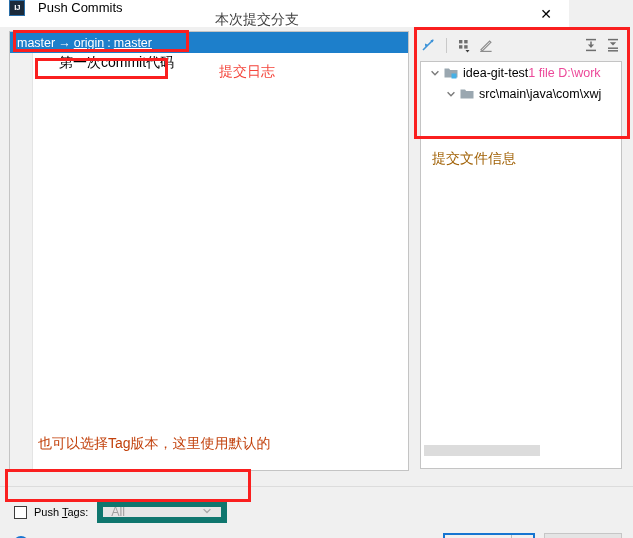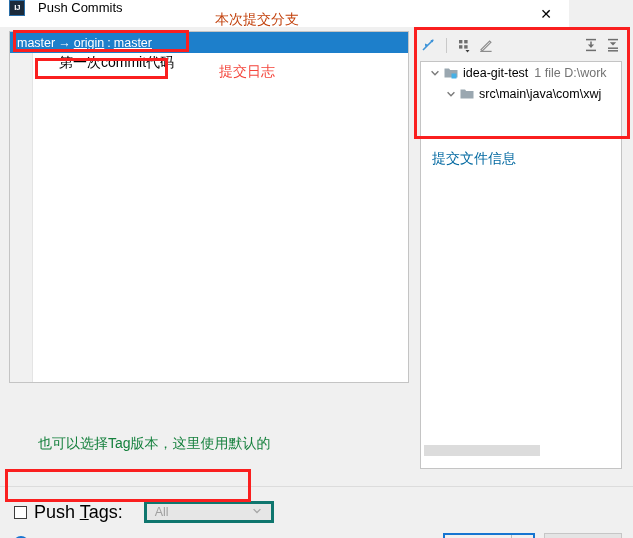--- a/index.html
+++ b/index.html
@@ -71,21 +71,21 @@
     position: absolute;
     left: 0; top: 27px;
     width: 633px; height: 511px;
     background: #f0f0f0;
   }
 
   
   #commits-panel {
     position: absolute;
     left: 9px; top: 4px;
-    width: 400px; height: 352px;
+    width: 400px; height: 440px;
     background: #ffffff;
     border: 1px solid #c4c4c4;
     box-sizing: border-box;
     overflow: hidden;
   }
   #commits-gutter {
     position: absolute;
     left: 0; top: 0;
     width: 23px; height: 100%;
     background: #f1f1f1;
@@ -179,22 +179,21 @@
   .node-icon {
     width: 16px; height: 16px;
     margin-right: 4px;
     flex: 0 0 auto;
     display: flex;
     align-items: center;
     justify-content: center;
   }
   .node-label { color: #000; }
   .node-meta {
-    color: #737373;
-    margin-left: 6px;
+    color: #ec4899;
   }
   .node-label.file-added { color: #0a9c2e; }
 
   #files-hscroll-track {
     position: absolute;
     left: 3px; bottom: 12px;
     width: 200px; height: 11px;
     background: #ffffff;
   }
   #files-hscroll-thumb {
@@ -220,30 +219,30 @@
   }
   #push-tags-checkbox {
     width: 13px; height: 13px;
     border: 1px solid #3c3c3c;
     background: #ffffff;
     box-sizing: border-box;
     margin-right: 7px;
     flex: 0 0 auto;
   }
   #push-tags-label {
-    font-size: 18px;
-    color: #000;
-    margin-right: 21px;
+    font-size: 11px;
+    color: #000;
+    margin-right: 9px;
     white-space: nowrap;
   }
   #push-tags-label u { text-decoration: underline; }
   #tags-select {
     width: 130px; height: 22px;
     background: #e6e6e6;
-    border: 3px solid #0f766e;
+    border: 6px solid #0f766e;
     box-sizing: border-box;
     display: flex;
     align-items: center;
     position: relative;
   }
   #tags-select .val {
     font-size: 12.5px;
     color: #a0a0a0;
     padding-left: 8px;
   }
@@ -474,16 +473,16 @@
     
   </div>
 
 </div>
 
 <div class="anno-box" id="anno-box-branch" style="left: 13px; top: 30px; width: 176px; height: 22px;"></div>
 <div class="anno-box" id="anno-box-log" style="left: 35px; top: 58px; width: 133px; height: 21px;"></div>
 <div class="anno-box" id="anno-box-files" style="left: 414px; top: 27px; width: 216px; height: 112px;"></div>
 <div class="anno-box" id="anno-box-tags" style="left: 5px; top: 469px; width: 246px; height: 33px;"></div>
 
-<div class="anno-text" id="anno-branch" style="left: 215px; top: 11px; color: #c2410c;">本次提交分支</div>
+<div class="anno-text" id="anno-branch" style="left: 215px; top: 11px; color: #404040;">本次提交分支</div>
 <div class="anno-text" id="anno-log" style="left: 186px; top: 63px; color: rgb(244, 70, 60); margin-left: 33px;">提交日志</div>
-<div class="anno-text" id="anno-files" style="left: 432px; top: 150px; color: #0369a1;">提交文件信息</div>
-<div class="anno-text" id="anno-tags" style="left: 38px; top: 435px; color: #15803d;">也可以选择Tag版本，这里使用默认的</div>
+<div class="anno-text" id="anno-files" style="left: 432px; top: 150px; color: #a16207;">提交文件信息</div>
+<div class="anno-text" id="anno-tags" style="left: 38px; top: 435px; color: #c2410c;">也可以选择Tag版本，这里使用默认的</div>
 
 </body></html>

